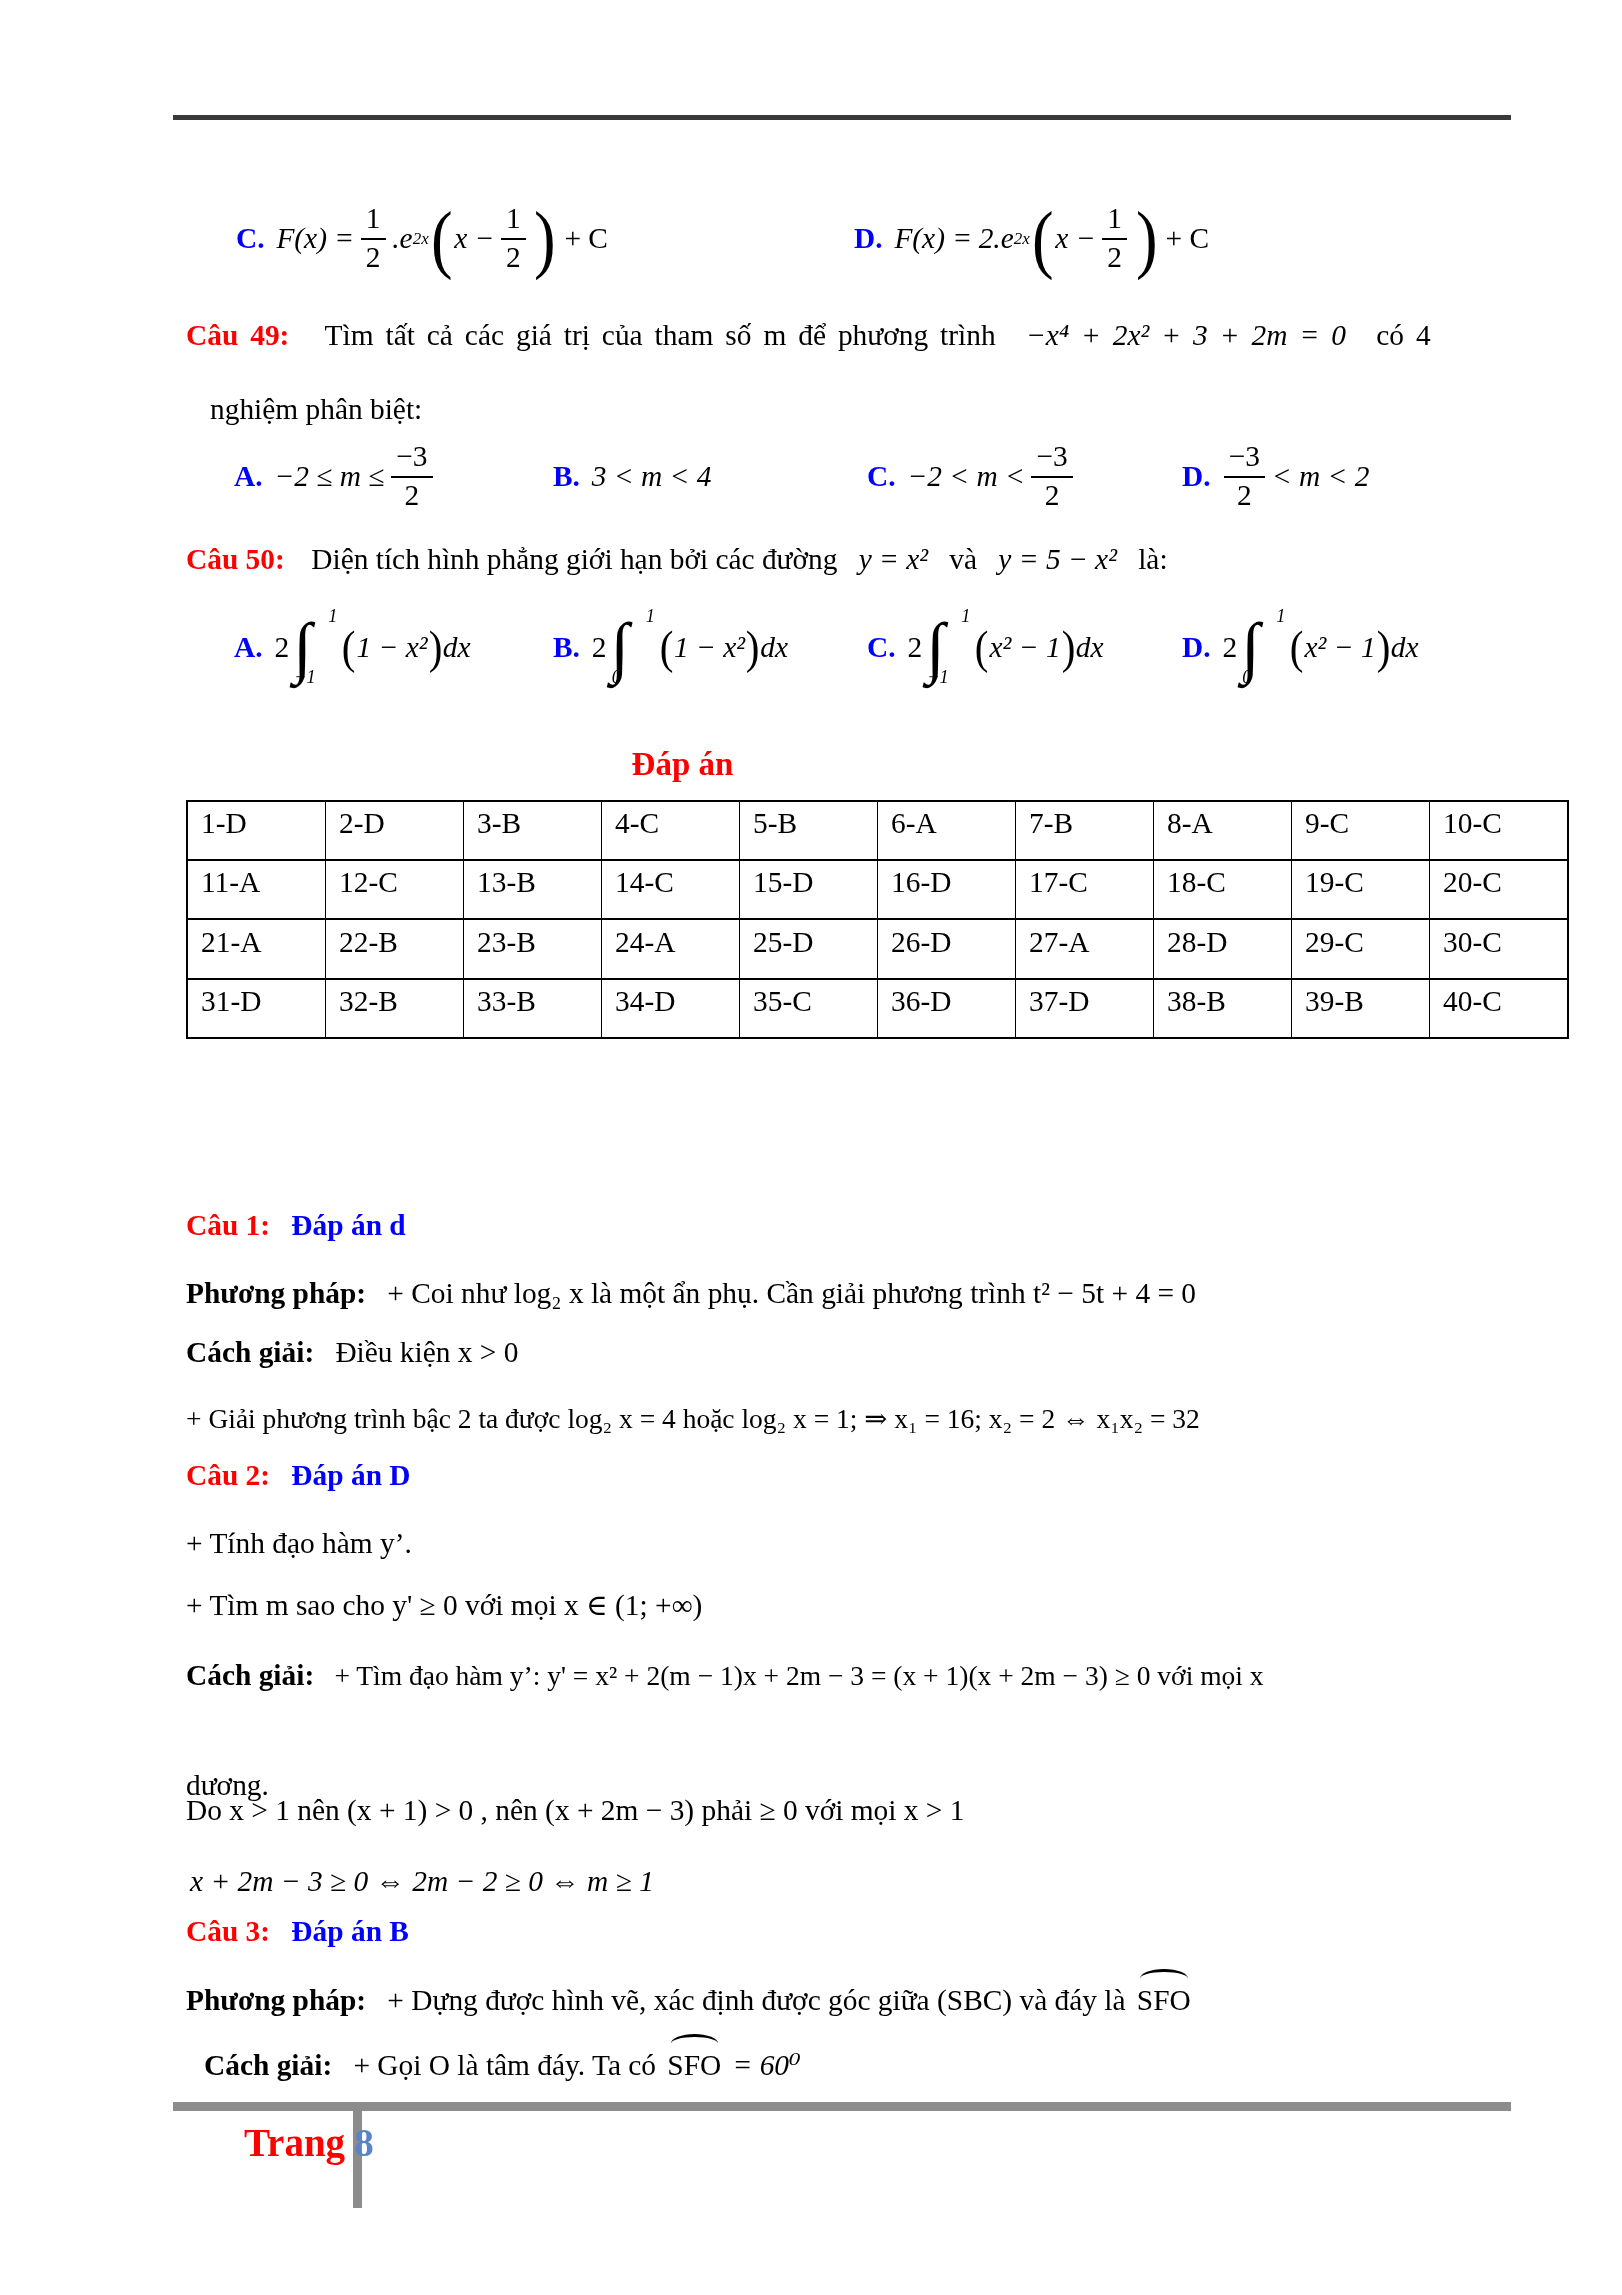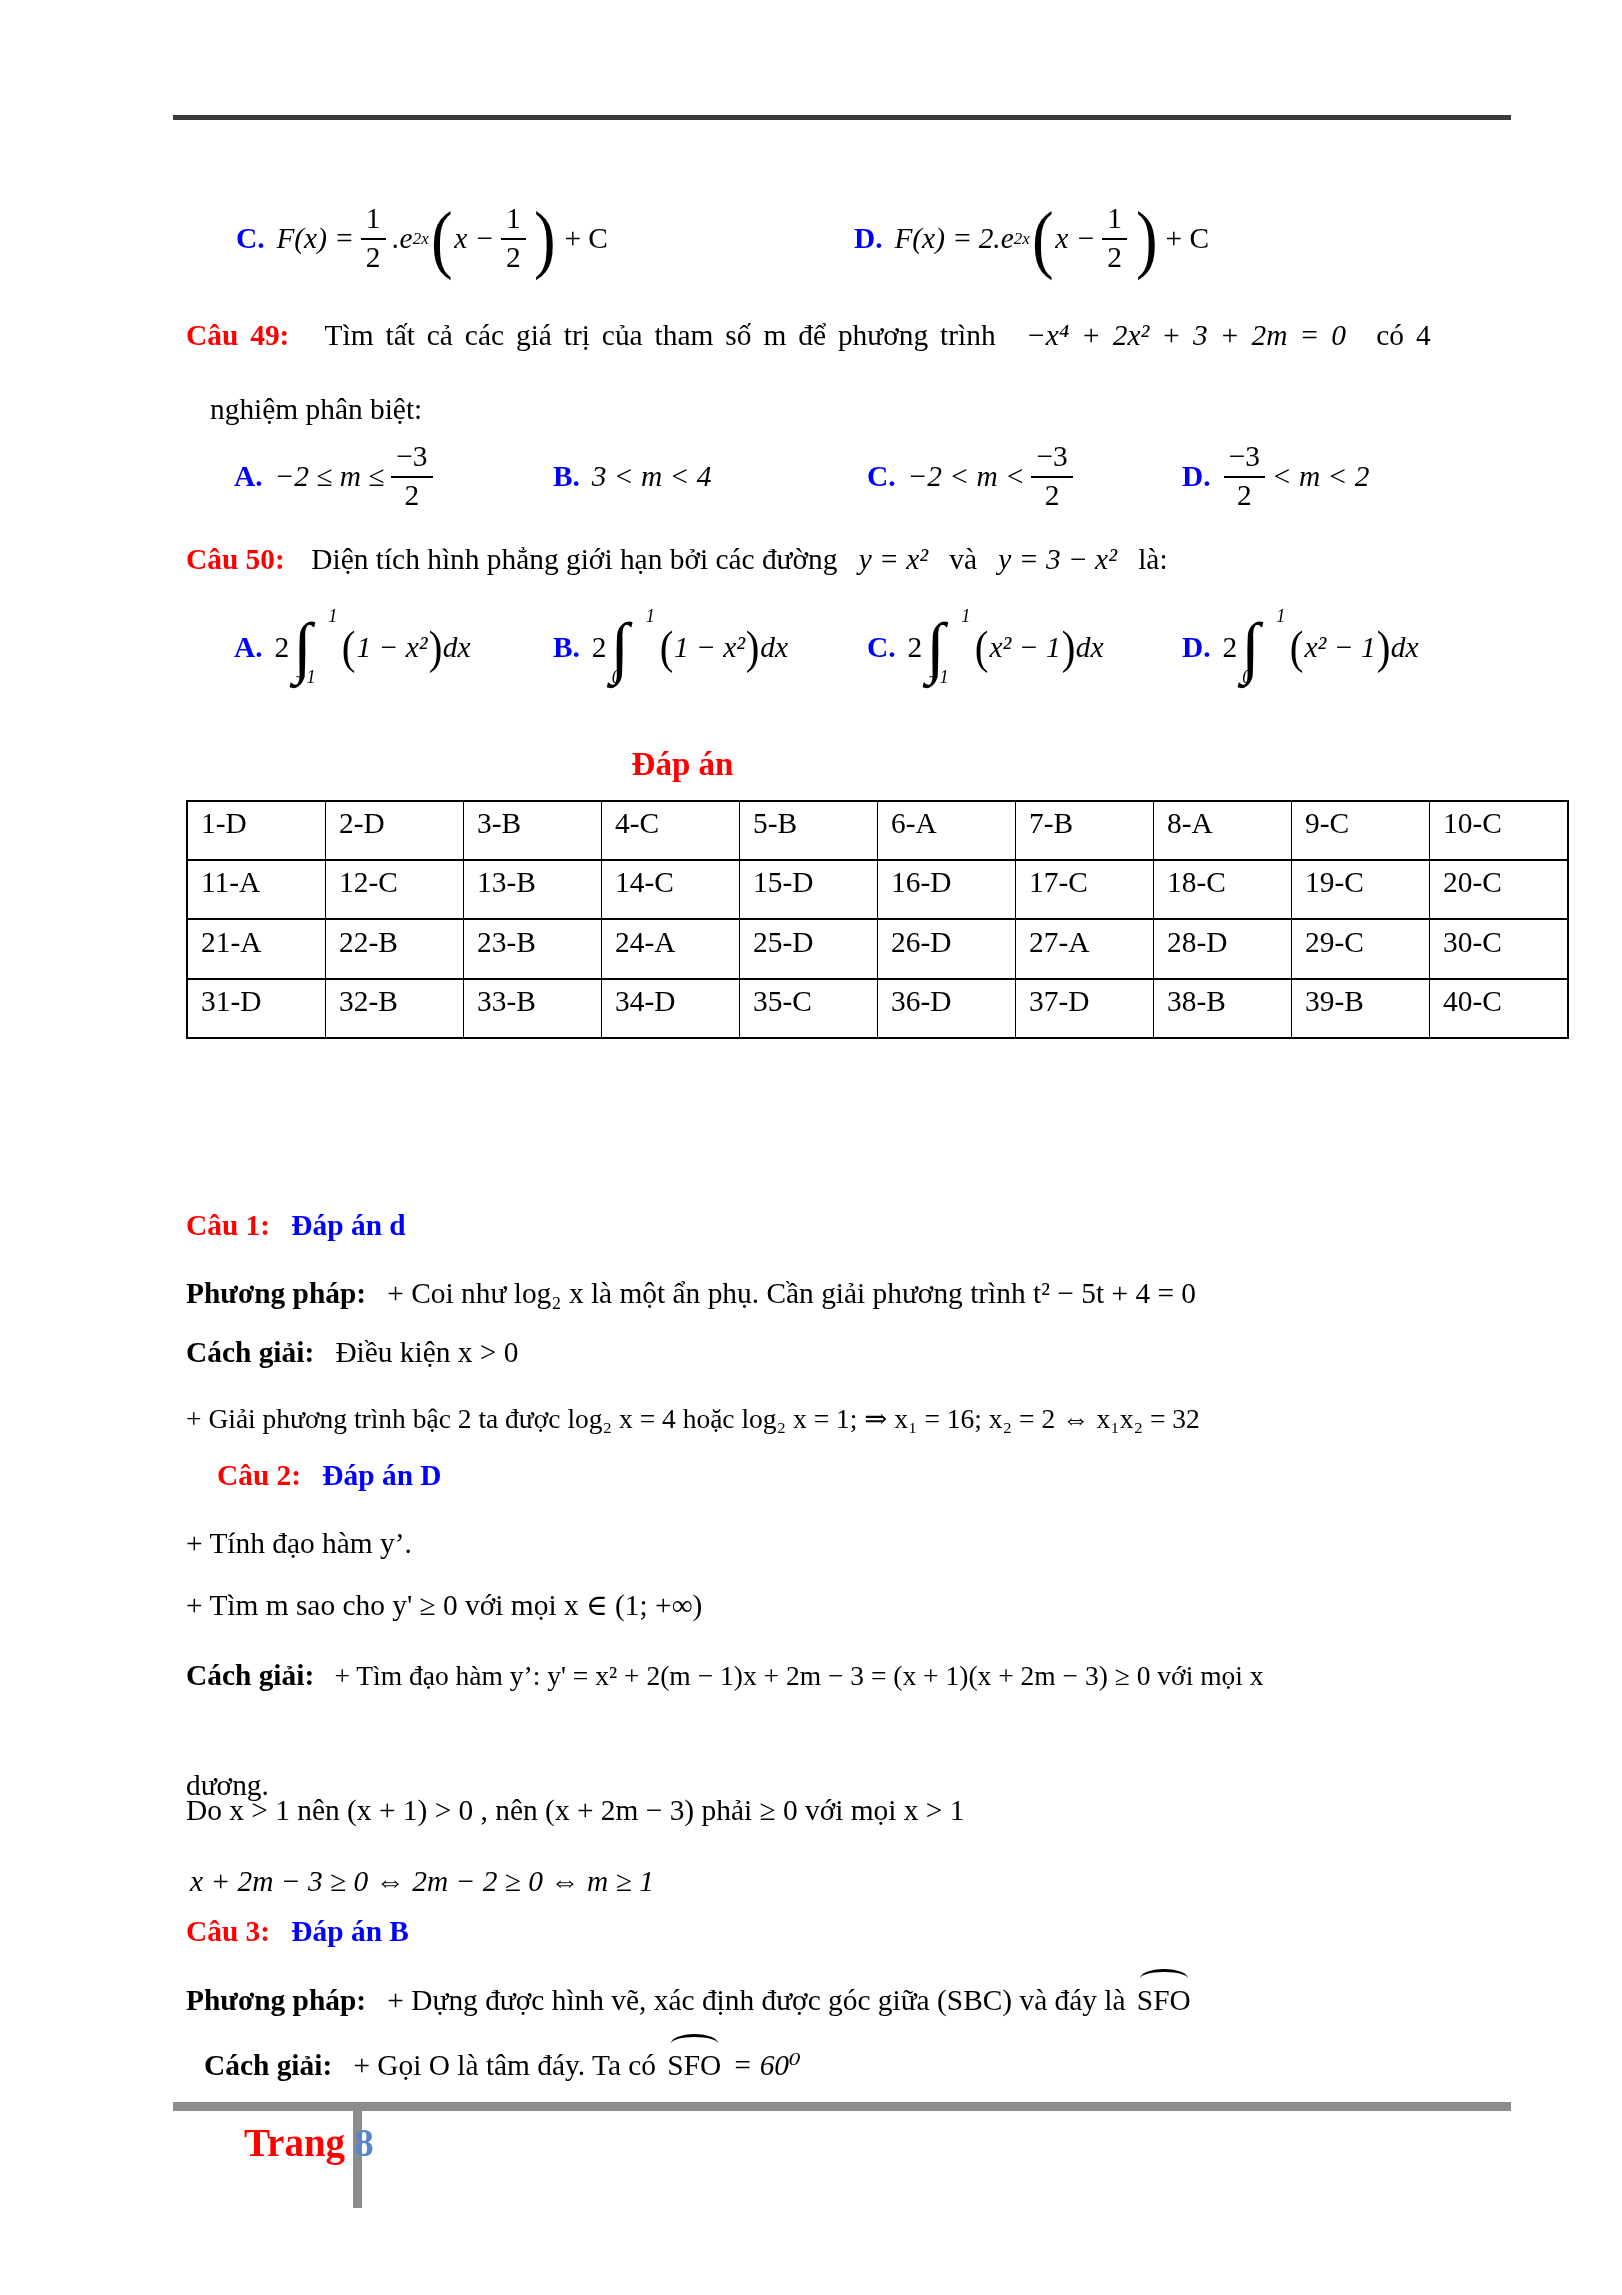--- a/index.html
+++ b/index.html
@@ -147,21 +147,21 @@
 
   <div class="abs" style="left:186px;top:543px;">
     <span class="rlabel">Câu 50:</span>
     <span class="gap"></span>
     <span>Diện tích hình phẳng giới hạn bởi các đường</span>
     <span class="sgap"></span>
     <span class="it">y = x²</span>
     <span class="sgap"></span>
     <span>và</span>
     <span class="sgap"></span>
-    <span class="it">y = 3 − x²</span>
+    <span class="it">y = 5 − x²</span>
     <span class="sgap"></span>
     <span>là:</span>
   </div>
 
   <div class="abs flexline" style="left:234px;top:607px;height:82px;">
     <span class="blabel">A.</span>
     <span class="gap"></span>
     <span>2</span>
     <span class="intg">
         <span class="sym">∫</span>
@@ -284,21 +284,21 @@
   </div>
   <div class="abs" style="left:186px;top:1336px;">
     <span class="b">Cách giải:</span>
     <span class="sgap"></span>
     <span>Điều kiện x &gt; 0</span>
   </div>
   <div class="abs fs42" style="left:186px;top:1403px;">
     <span>+ Giải phương trình bậc 2 ta được log₂ x = 4 hoặc log₂ x = 1; ⇒ x₁ = 16; x₂ = 2 ⇔ x₁x₂ = 32</span>
   </div>
 
-  <div class="abs" style="left:186px;top:1459px;margin-left:31px;">
+  <div class="abs" style="left:186px;top:1459px;">
     <span class="rlabel">Câu 2:</span>
     <span class="sgap"></span>
     <span class="blabel">Đáp án D</span>
   </div>
   <div class="abs" style="left:186px;top:1527px;">
     <span>+ Tính đạo hàm y’.</span>
   </div>
   <div class="abs" style="left:186px;top:1589px;">
     <span>+ Tìm m sao cho y' ≥ 0 với mọi x ∈ (1; +∞)</span>
   </div>

